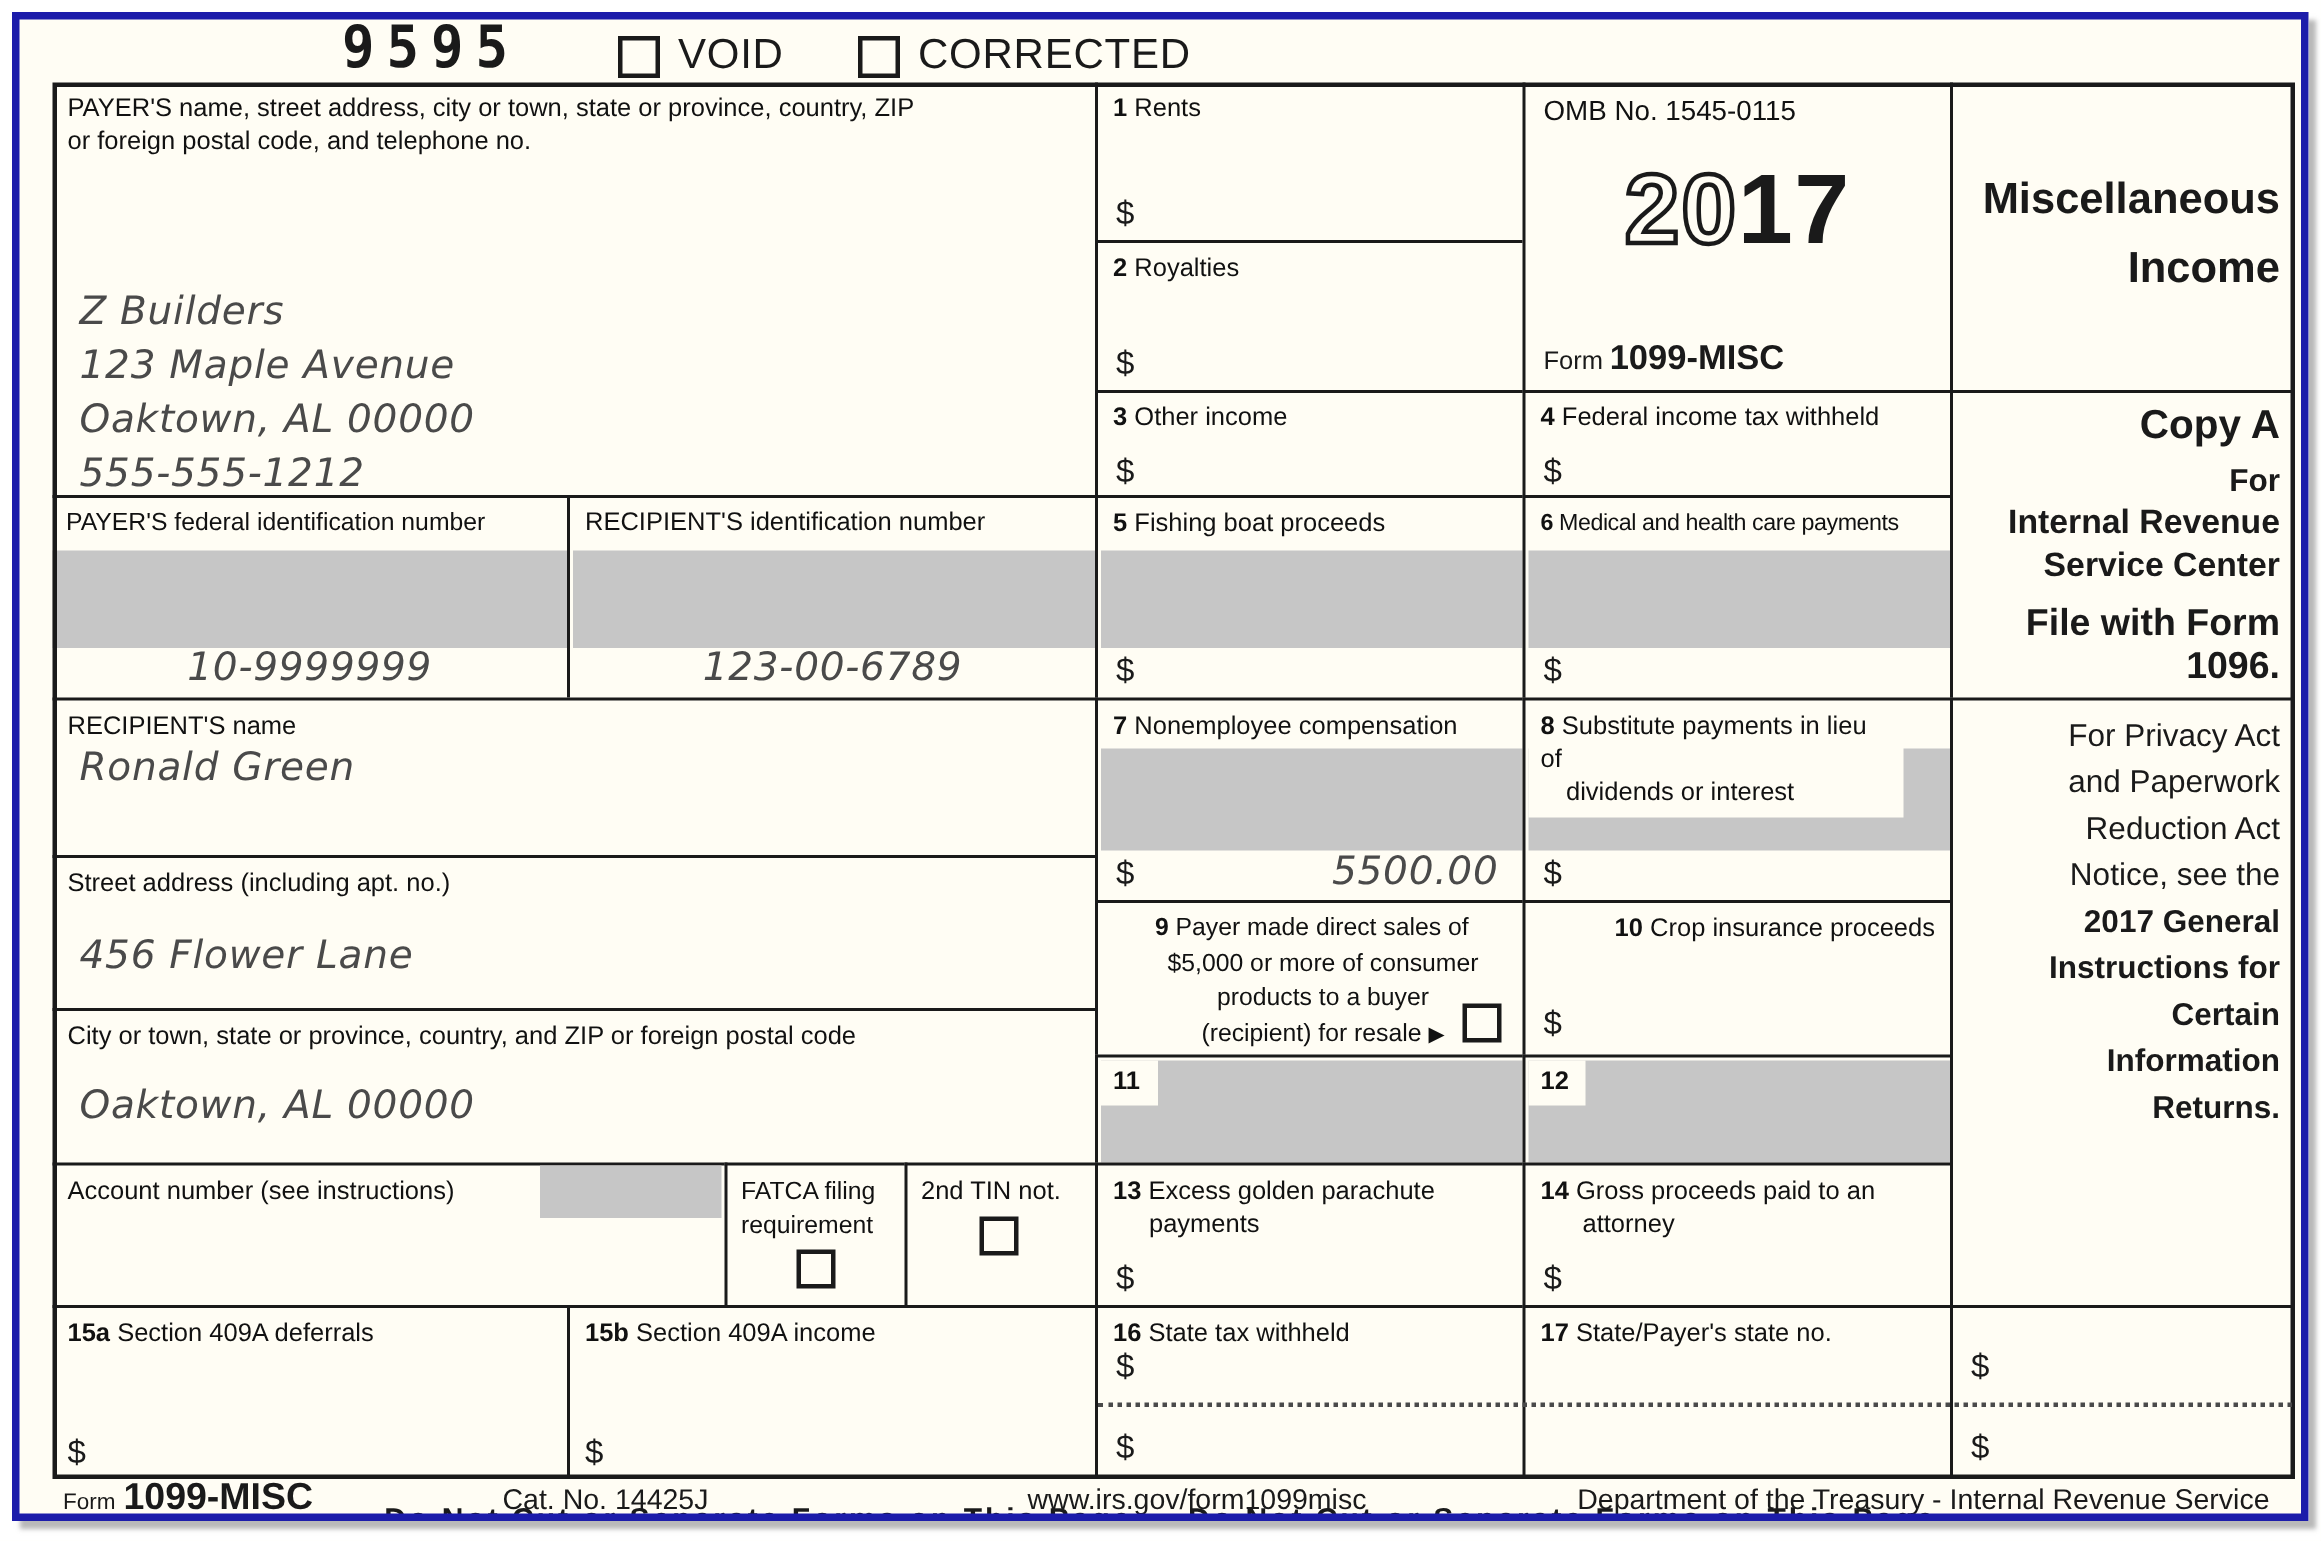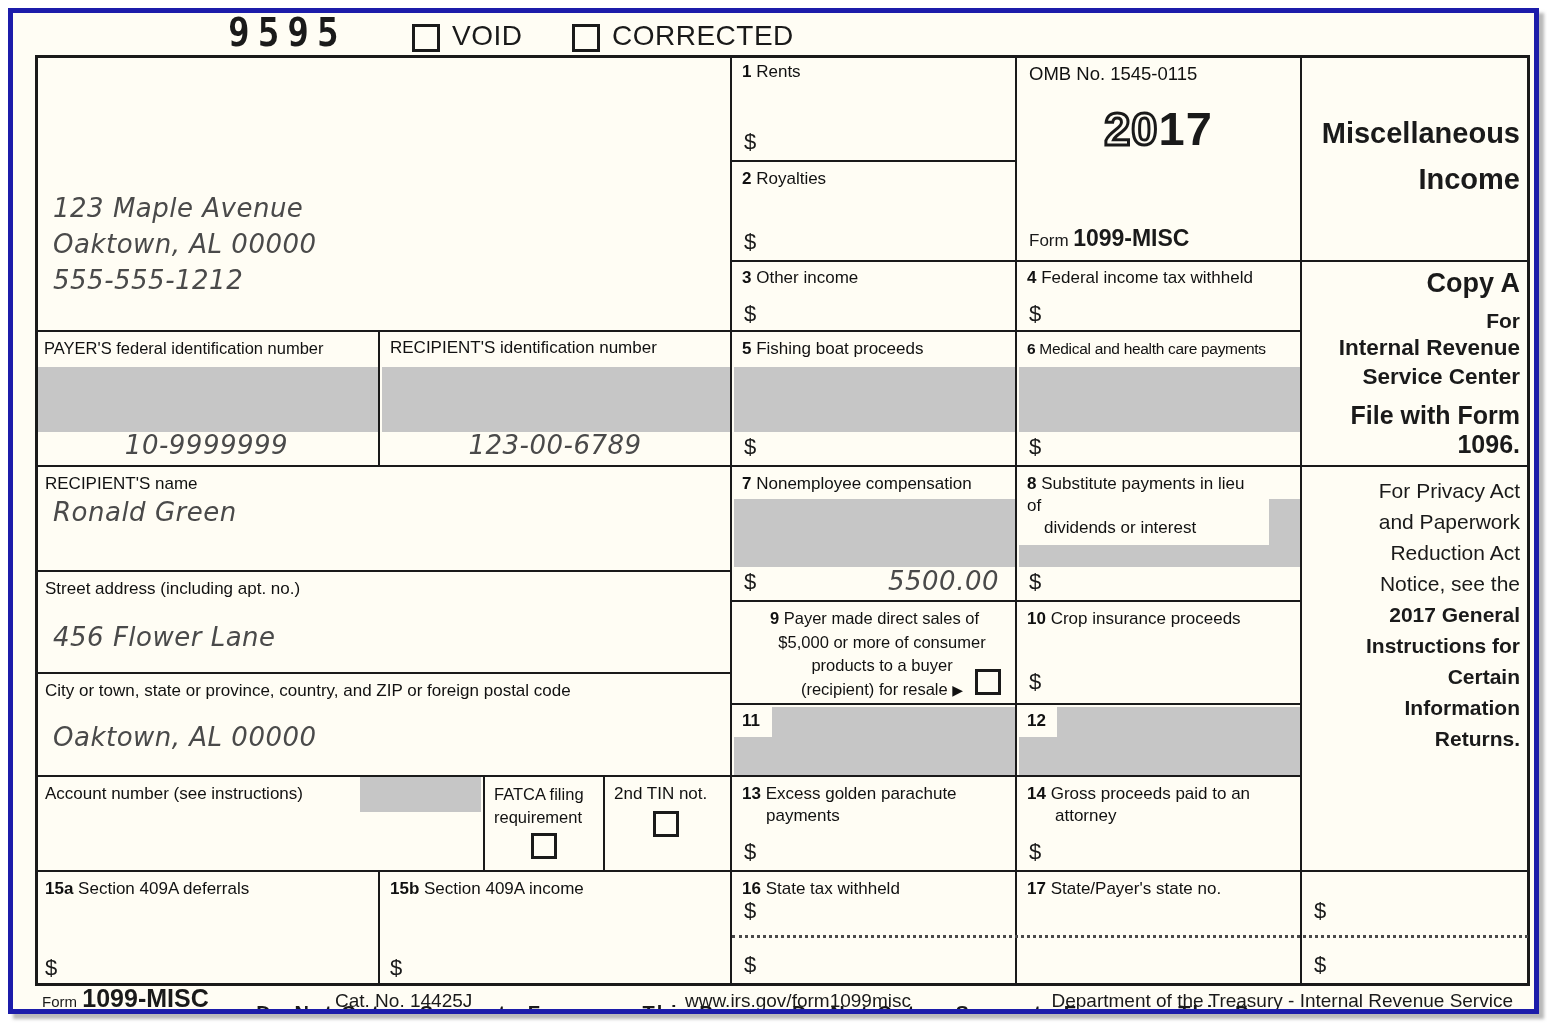--- a/index.html
+++ b/index.html
@@ -33,21 +33,21 @@
         font-size:26px; letter-spacing:0.5px; }
   .d { position:absolute; left:12px; bottom:5px; font-size:22px; z-index:3; }
   .dup { position:absolute; left:12px; top:26px; font-size:22px; z-index:3; }
   .cb { position:absolute; border:3px solid #1a1a1a; background:#fffdf4; z-index:6; }
   .cb26 { width:26px; height:26px; }
   .cb28 { width:28px; height:28px; }
   .rtxt { text-align:right; }
   .vallines { position:absolute; left:18px; z-index:3; }
   .ctr-val { position:absolute; left:0; right:0; bottom:5px; text-align:center; z-index:3; }
   .yr { position:absolute; top:46px; left:0; right:0; text-align:center;
-        font-size:47px; font-weight:bold; letter-spacing:1px; z-index:3; }
+        font-size:66px; font-weight:bold; letter-spacing:1px; z-index:3; }
   .yr-o { color:#fffdf4; -webkit-text-stroke:3px #1a1a1a; }
   .code { position:absolute; left:228px; top:12px; font-family:"DejaVu Sans Mono", monospace;
           font-weight:bold; font-size:36px; letter-spacing:8px; transform:scaleY(1.08); z-index:5; }
   .toplabel { position:absolute; top:20px; font-size:28px; letter-spacing:0.5px; z-index:5; }
   .dotline { position:absolute; left:732px; top:935px; width:796px; height:0;
              border-top:3px dotted #4a4a4a; z-index:12; }
   .footer-item { position:absolute; font-size:19px; z-index:5; }
   .cutoff { position:absolute; left:20px; top:1002px; width:1507px; height:9px;
             overflow:hidden; z-index:4; }
   .cutoff-inner { font-weight:bold; font-size:20px; white-space:nowrap;
@@ -64,21 +64,23 @@
 <div id="page">
   <div class="paper"></div>
 
   <div class="code">9595</div>
   <div class="cb cb28" style="left:412px; top:24px;"></div>
   <div class="toplabel" style="left:452px;">VOID</div>
   <div class="cb cb28" style="left:572px; top:24px;"></div>
   <div class="toplabel" style="left:612px;">CORRECTED</div>
 
   <div class="cell" style="left:35px; top:55px; width:695px; height:275px;">
+    <div class="lbl" style="padding:6px 10px 0 10px; width:600px;">PAYER'S name, street address, city or town, state or province, country, ZIP or foreign postal code, and telephone no.</div>
     <div class="vallines hw" style="top:135px; line-height:36px;">
+      <div>Z Builders</div>
       <div>123 Maple Avenue</div>
       <div>Oaktown, AL 00000</div>
       <div>555-555-1212</div>
     </div>
   </div>
 
   <div class="cell bt" style="left:35px; top:330px; width:343px; height:135px;">
     <div class="lbl" style="padding:5px 0 0 9px; font-size:16.5px;">PAYER'S federal identification number</div>
     <div class="gray" style="left:0; right:0; top:35px; height:65px;"></div>
     <div class="ctr-val hw">10-9999999</div>
@@ -193,21 +195,21 @@
   <div class="cell bl bt" style="left:730px; top:600px; width:285px; height:103px;">
     <div class="lbl smline" style="padding:5px 8px 0 10px;">
       <div><span class="num">9</span> <span>Payer made direct sales of</span></div>
       <div style="padding-left:15px;">$5,000 or more of consumer</div>
       <div style="padding-left:15px;">products to a buyer</div>
       <div style="padding-left:15px;"><span>(recipient) for resale</span> <span style="font-size:14px;">▶</span></div>
     </div>
     <div class="cb cb26" style="right:14px; bottom:8px;"></div>
   </div>
 
-  <div class="cell bl bt" style="left:1015px; top:600px; width:285px; height:103px;">
+  <div class="cell bl bt" style="left:1015px; top:600px; width:285px; height:103px;text-align:right;">
     <div class="lbl pad"><span class="num">10</span> <span>Crop insurance proceeds</span></div>
     <div class="d" style="bottom:8px;">$</div>
   </div>
 
   <div class="cell bl bt" style="left:730px; top:703px; width:285px; height:72px;">
     <div class="gray" style="left:2px; right:0; top:2px; bottom:0;"></div>
     <div class="notch lbl num">11</div>
   </div>
 
   <div class="cell bl bt" style="left:1015px; top:703px; width:285px; height:72px;">

